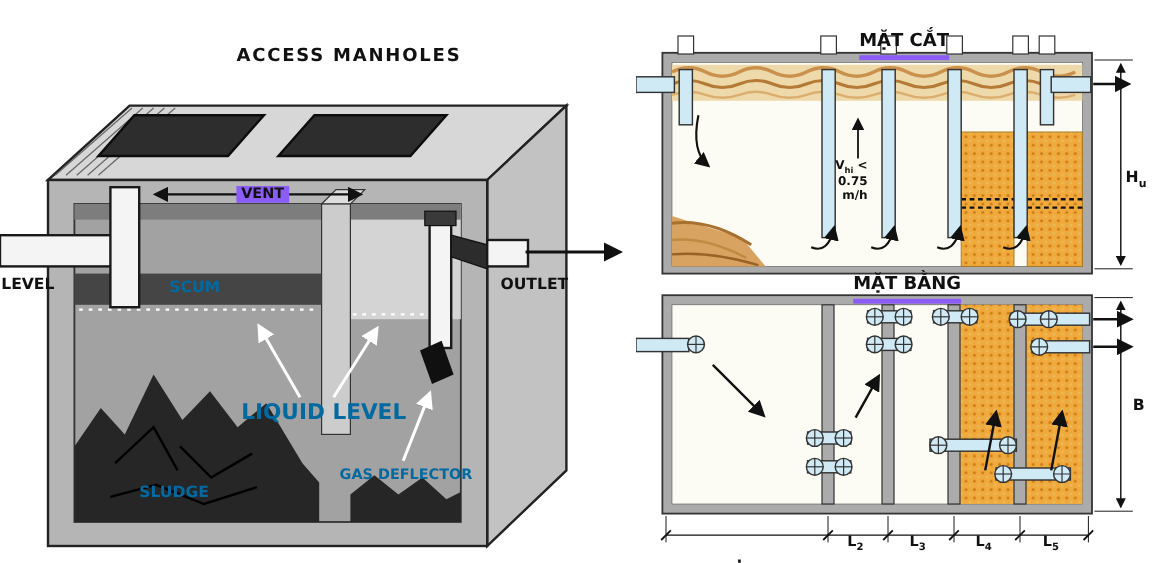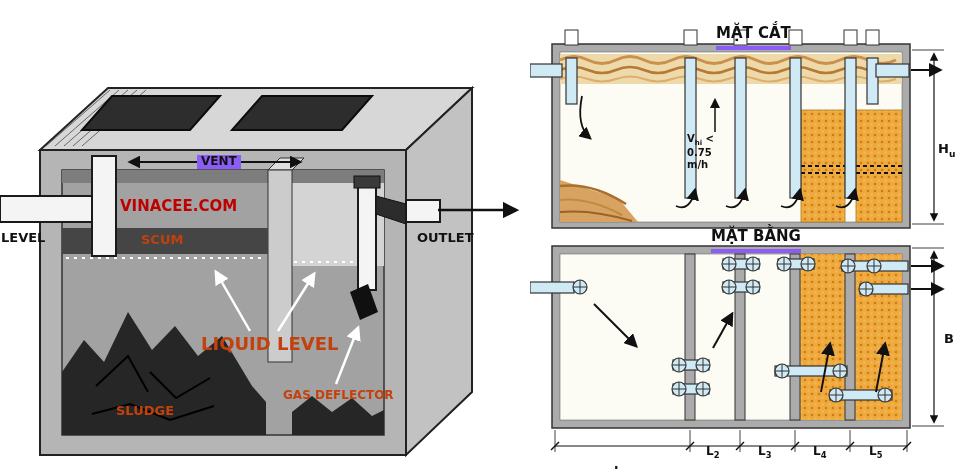--- a/index.html
+++ b/index.html
@@ -1,21 +1,21 @@
 <!DOCTYPE html>
 <html><head>
 <meta charset="utf-8">
 <style>
   *{margin:0;padding:0;box-sizing:border-box}
   body{background:#fff}
   .stage{position:relative;width:977px;height:469px;background:#fff;overflow:hidden;
          font-family:"DejaVu Sans","Liberation Sans",sans-serif}
   .abs{position:absolute}
   .lbl{position:absolute;white-space:nowrap;font-weight:bold;color:#111;line-height:1.15}
-  .lbl.white{color:#c2410c}
+  .lbl.white{color:#0369a1}
   .lbl.red{color:#bf0000}
   .lbl.underline{border-bottom:4px solid #8b5cf6;padding-bottom:4px}
   .lbl sub{font-size:70%}
   .pipe{fill:#cfe9f5;stroke:#333;stroke-width:1.2}
   .fit circle{fill:#cfe9f5;stroke:#333;stroke-width:1.2}
   .fit line{stroke:#333;stroke-width:1}
 </style>
 </head>
 <body>
 
@@ -305,42 +305,42 @@
         <line x1="21" y1="450" x2="29" y2="442" stroke-width="1.5"></line>
         <line x1="156" y1="450" x2="164" y2="442" stroke-width="1.5"></line>
         <line x1="206" y1="450" x2="214" y2="442" stroke-width="1.5"></line>
         <line x1="261" y1="450" x2="269" y2="442" stroke-width="1.5"></line>
         <line x1="316" y1="450" x2="324" y2="442" stroke-width="1.5"></line>
         <line x1="373" y1="450" x2="381" y2="442" stroke-width="1.5"></line>
       </g>
     </g>
   </svg>
 
+  <div class="lbl" style="left:197px;top:38px;font-size:15px;letter-spacing:1.5px">ACCESS MANHOLES</div>
 
   <div class="lbl" style="left:197px;top:155px;font-size:12px;background:#8b5cf6;padding:0 4px">VENT</div>
 
-  <div class="lbl red" style="left:120px;top:198px;font-size:15px">VINACEE.COM</div>
 
   <div class="lbl" style="left:1px;top:231px;font-size:13px">LEVEL</div>
 
   <div class="lbl white" style="left:141px;top:233px;font-size:13px">SCUM</div>
 
   <div class="lbl" style="left:417px;top:231px;font-size:13px">OUTLET</div>
 
   <div class="lbl white" style="left:201px;top:334px;font-size:18px">LIQUID LEVEL</div>
 
   <div class="lbl white" style="left:283px;top:389px;font-size:12px">GAS DEFLECTOR</div>
 
   <div class="lbl white" style="left:116px;top:404px;font-size:13px">SLUDGE</div>
 
   <div class="lbl underline" style="left:716px;top:25px;font-size:15px">MẶT CẮT</div>
 
   <div class="lbl underline" style="left:711px;top:228px;font-size:15px">MẶT BẰNG</div>
 
-  <div class="lbl" style="left:687px;top:133px;font-size:10px;width:36px;text-align:left;white-space:normal">
+  <div class="lbl" style="left:687px;top:133px;font-size:10px;width:36px;text-align:right;white-space:normal">
     <div><span>V</span><sub>hi</sub><span> &lt; 0.75</span></div>
     <div>m/h</div>
   </div>
 
   <div class="lbl" style="left:938px;top:142px;font-size:13px">
     <span>H</span><sub>u</sub>
   </div>
 
   <div class="lbl" style="left:944px;top:332px;font-size:13px">B</div>
 

